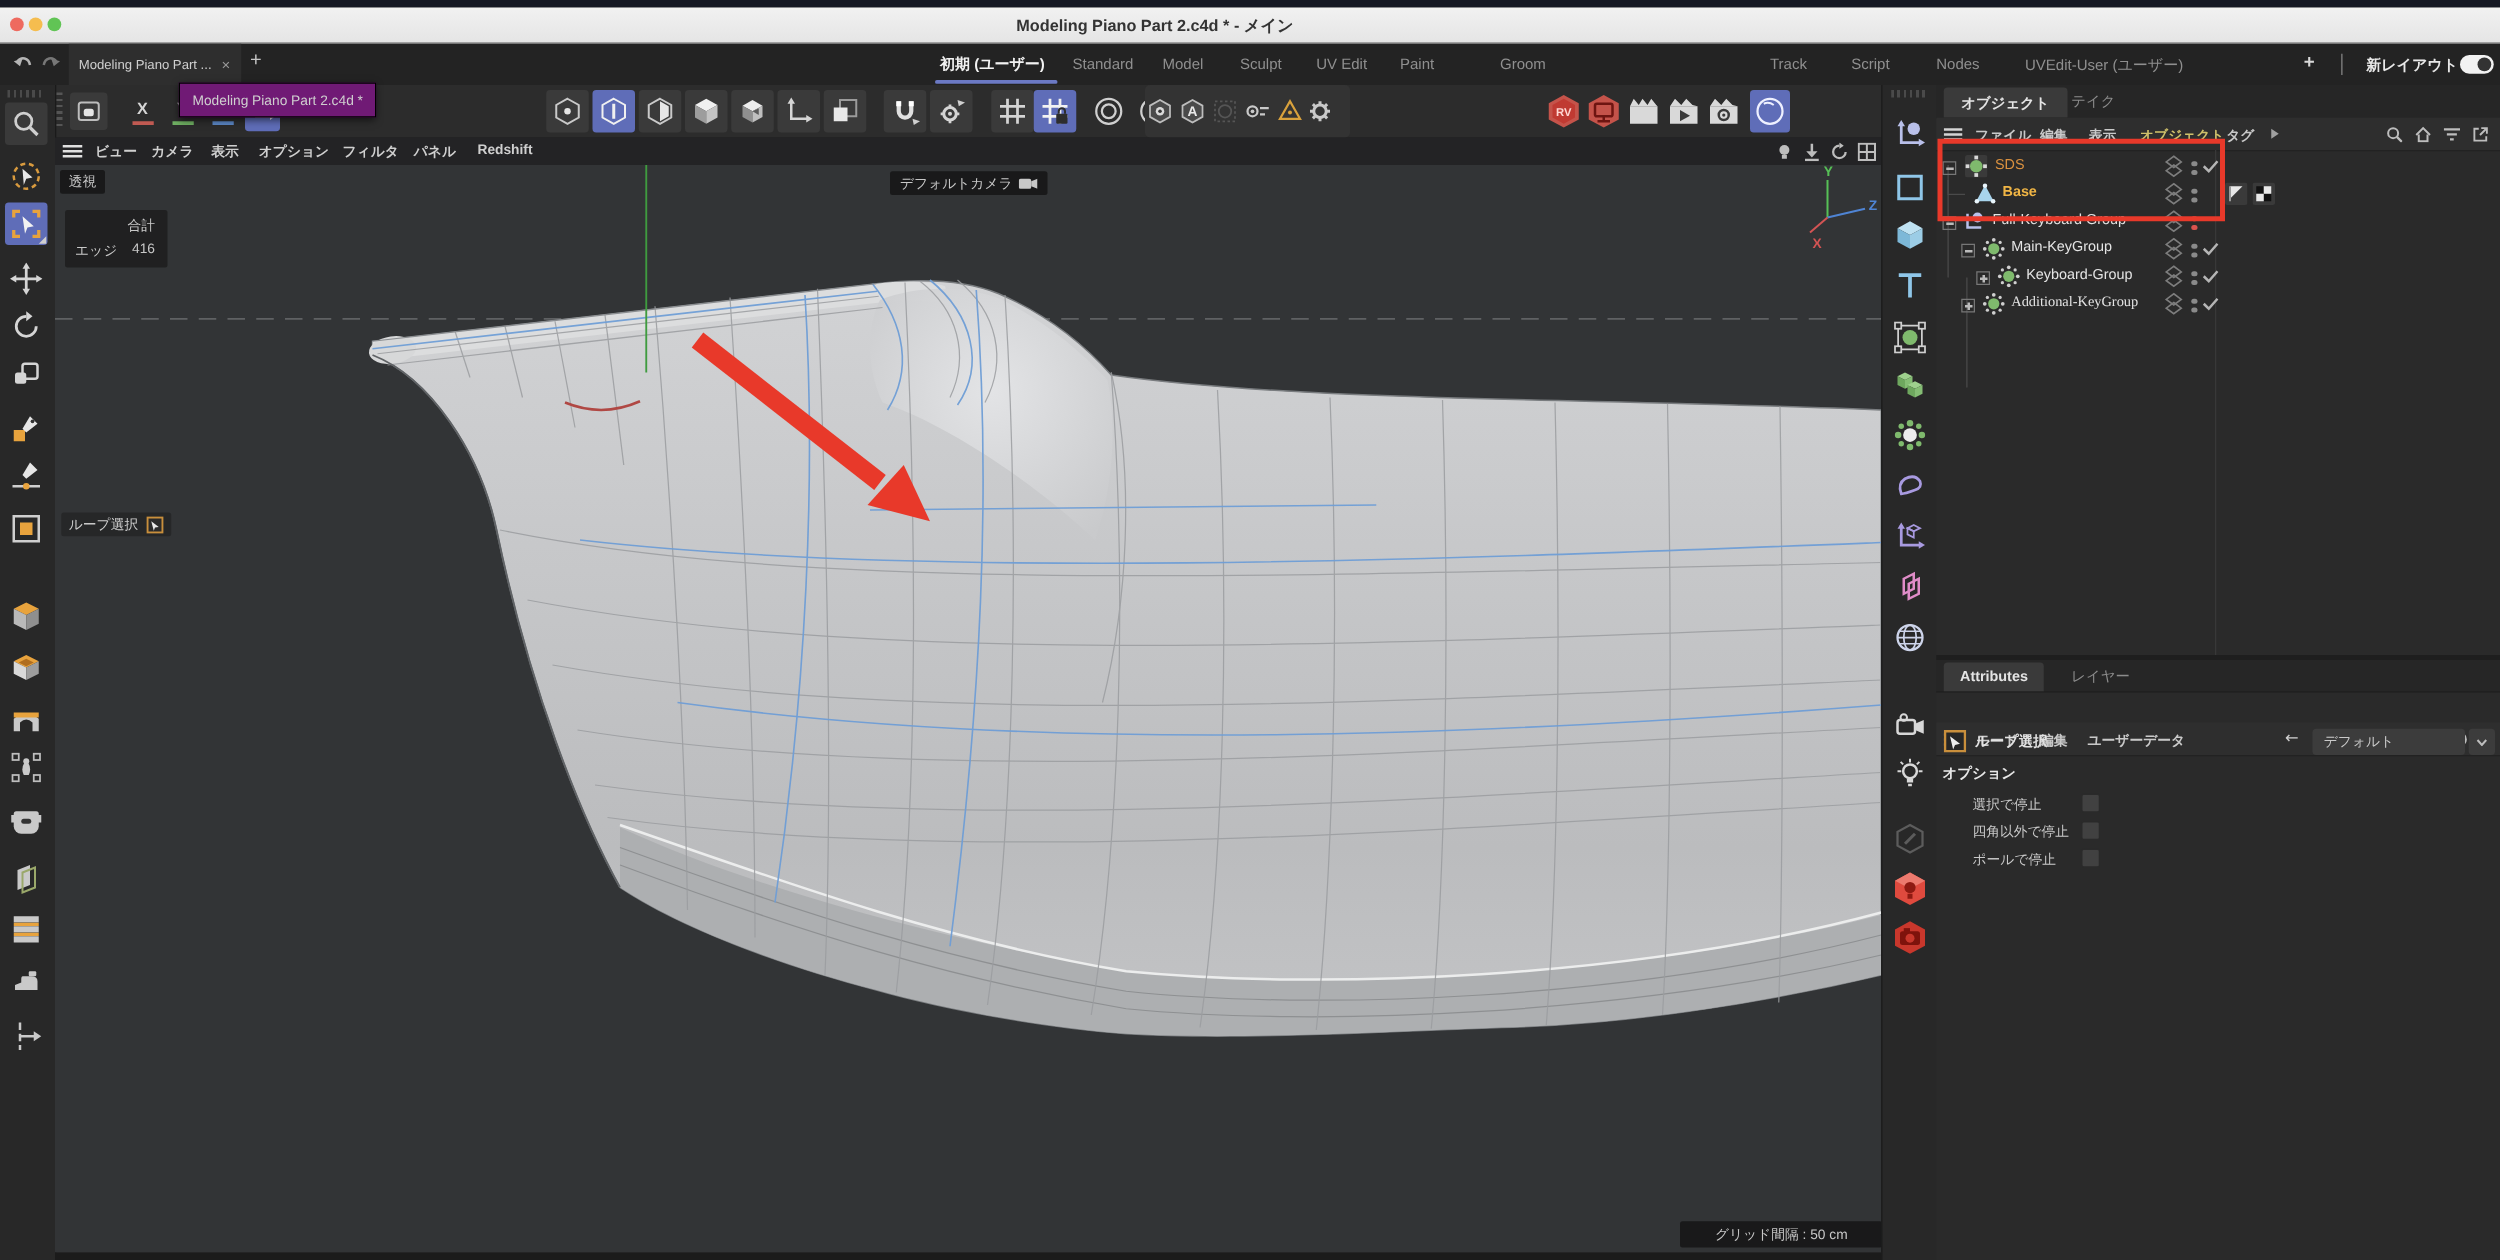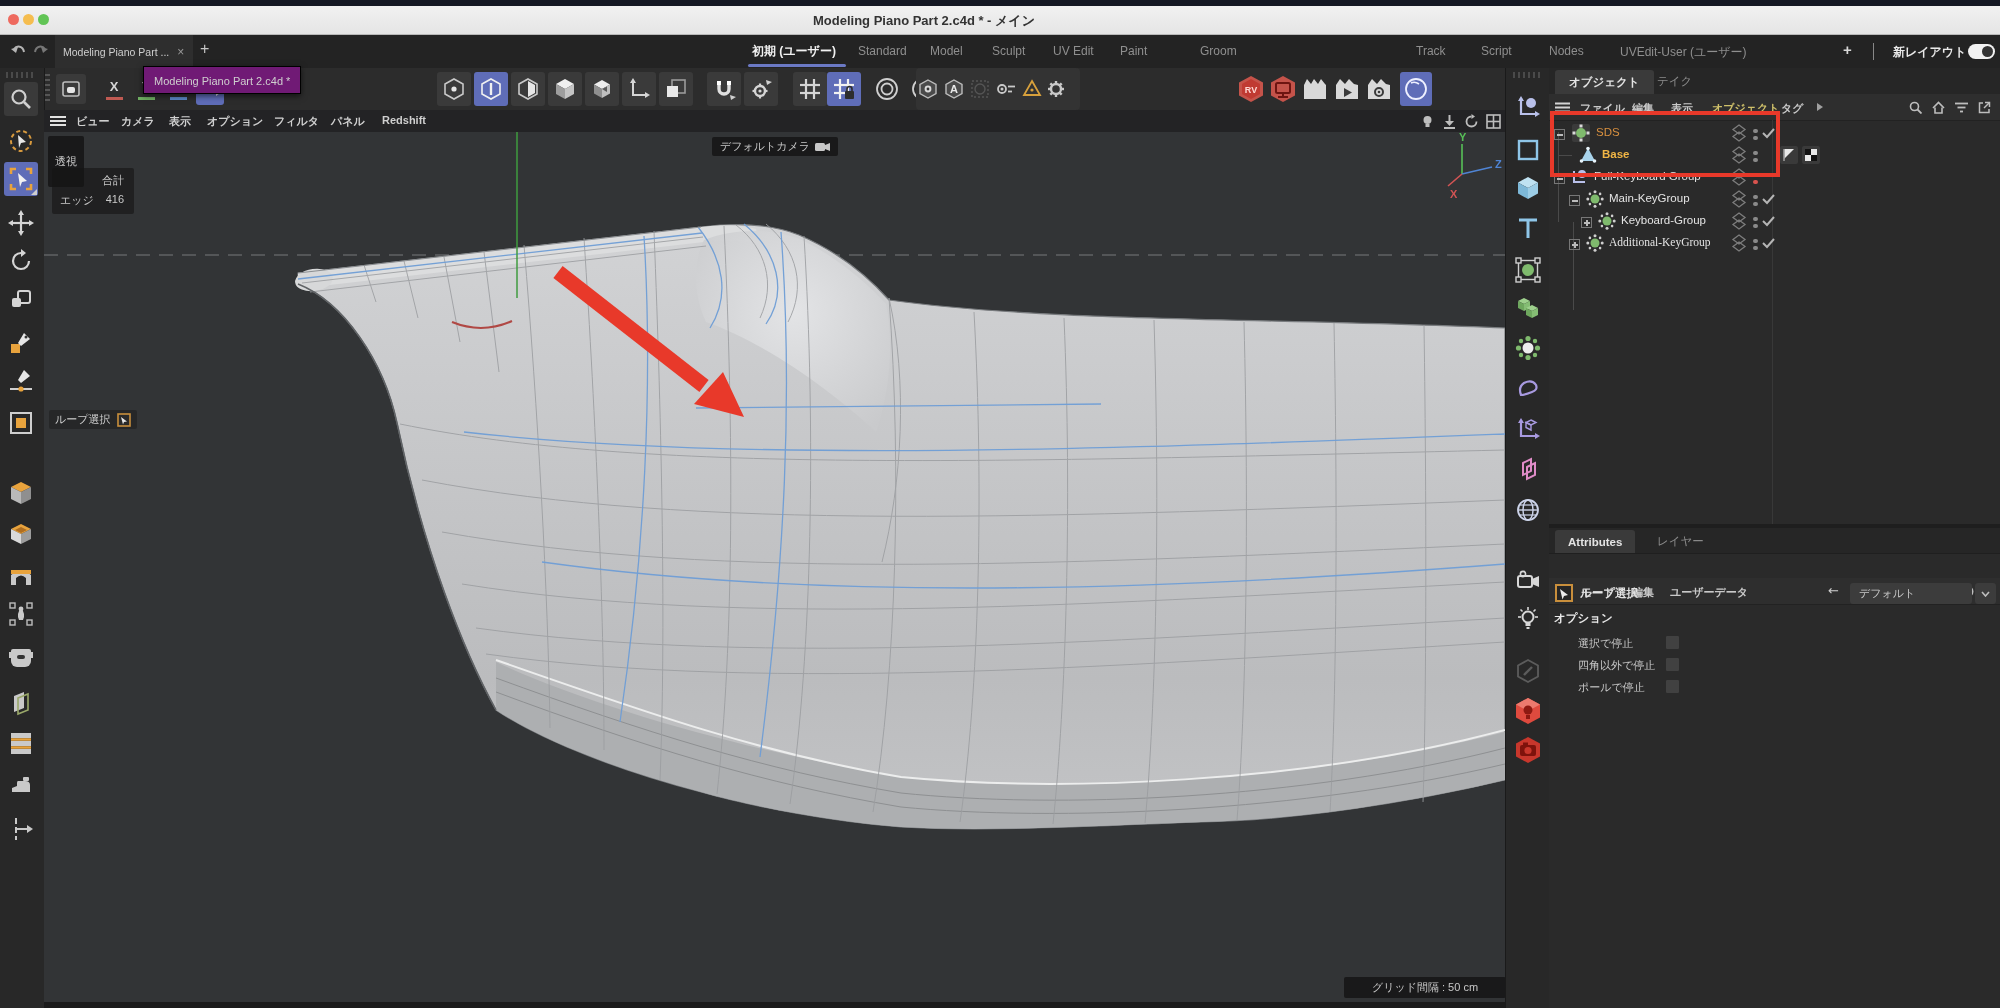--- a/index.html
+++ b/index.html
@@ -587,21 +587,21 @@
 
       <line x1="473" y1="0" x2="473" y2="166" stroke="#3f9b3f" stroke-width="1.5"></line>
       <path d="M408,190 C430,199 450,197 468,189" fill="none" stroke="#b04844" stroke-width="2"></path>
 
       <g>
         <line x1="514" y1="140" x2="660" y2="254" stroke="#e8392a" stroke-width="15"></line>
         <polygon points="700,285 650,272 679,240" fill="#e8392a"></polygon>
       </g>
     </svg>
 
-    <div class="badge" style="left:4px;top:4px;padding:18px 7px;">
+    <div class="badge" style="left:4px;top:4px;padding:2px 7px;">
       <span>透視</span>
     </div>
     <div class="ab" style="left:8px;top:36px;width:82px;height:46px;background:rgba(20,20,20,.6);border-radius:2px;color:#c8c8c8;font-size:11px;">
       <div class="ab" style="right:10px;top:5px;">合計</div>
       <div class="ab" style="left:8px;top:25px;">エッジ</div>
       <div class="ab" style="right:10px;top:25px;">416</div>
     </div>
     <div class="ab" style="left:5px;top:278px;display:flex;align-items:center;background:rgba(30,30,30,.55);padding:2px 6px;border-radius:2px;">
       <span class="txt" style="font-size:11px;">ループ選択</span>
       <svg width="14" height="14" style="margin-left:6px;">

